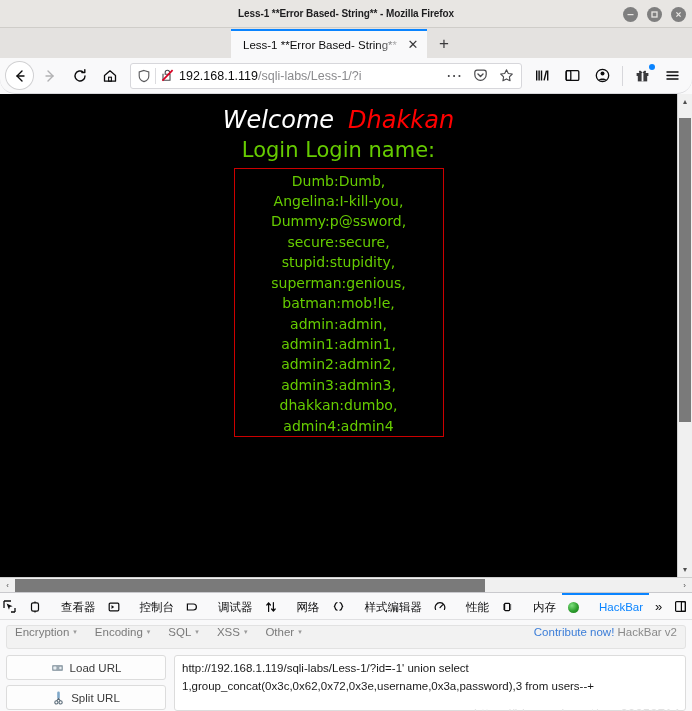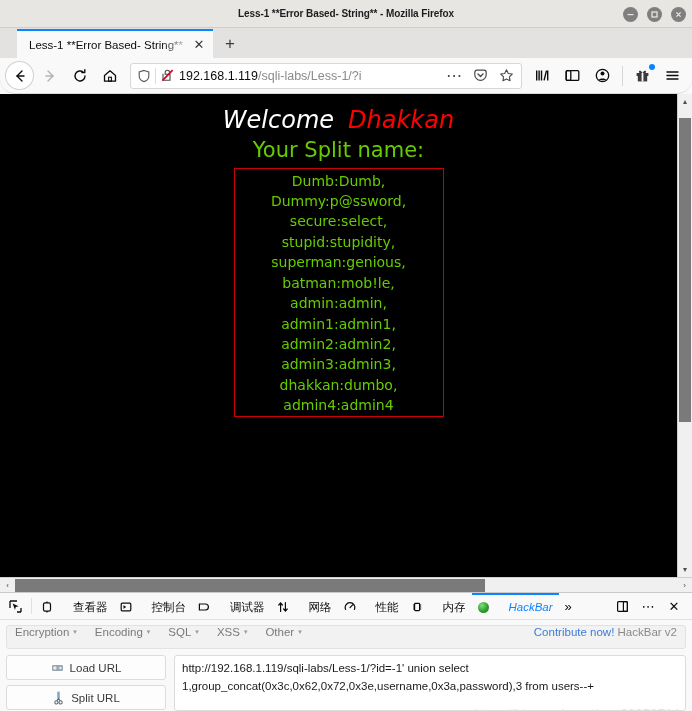--- a/index.html
+++ b/index.html
@@ -44,22 +44,23 @@
     font-size: 9px; line-height: 1;
   }
   .win-btn svg { display: block; }
 
   
   .tabstrip {
     height: 30px;
     background: #e4e2e0;
     display: flex;
     align-items: flex-end;
-    padding-left: 17px;
+    padding-left: 0;
     position: relative;
+    justify-content: center;
   }
   .tab {
     width: 196px; height: 29px;
     background: #f9f9fa;
     border-top: 2px solid #0a84ff;
     display: flex;
     align-items: center;
     padding: 0 6px 0 12px;
     position: relative;
   }
@@ -264,21 +265,21 @@
   .dt-tab {
     display: flex; align-items: center; gap: 20px;
     padding: 0 6px;
     font-size: 11.5px;
     color: #0c0c0d;
     border-top: 2px solid transparent;
     white-space: nowrap;
   }
   .dt-tab .ico { display: flex; align-items: center; color: #0c0c0d; }
   .dt-tab.active { border-top-color: #0a84ff; color: #0a84ff; }
-  .dt-tab.active .lbl { color: #0a84ff; font-style: italic; }
+  .dt-tab.active .lbl { color: #0a84ff; }
   .dt-chev { display: flex; align-items: center; padding: 0 6px; font-size: 13px; color: #0c0c0d; }
   .dt-right { margin-left: auto; display: flex; align-items: center; padding-right: 6px; gap: 2px; }
   .dt-rbtn {
     width: 24px; height: 26px;
     display: flex; align-items: center; justify-content: center;
     color: #0c0c0d; font-size: 13px;
   }
   .hb-dot {
     width: 11px; height: 11px; border-radius: 50%;
     background: radial-gradient(circle at 35% 32%, #7ddf7d 0%, #2e9e2e 55%, #1d7a1d 100%);
@@ -475,25 +476,26 @@
         <path d="M3 5 H14 M3 8.5 H14 M3 12 H14" stroke="#0c0c0d" stroke-width="1.4" stroke-linecap="round"></path>
       </svg>
   </div>
 </div>
 
 <div class="content-area">
   <div class="page">
     <div class="headline">
       <span class="welcome">Welcome</span><span class="user">Dhakkan</span>
     </div>
-    <div class="loginname">Your Split name:</div>
+    <div class="loginname">Login Login name:</div>
     <div class="result-box">
       <div class="row">Dumb:Dumb,</div>
+      <div class="row">Angelina:I-kill-you,</div>
       <div class="row">Dummy:p@ssword,</div>
-      <div class="row">secure:select,</div>
+      <div class="row">secure:secure,</div>
       <div class="row">stupid:stupidity,</div>
       <div class="row">superman:genious,</div>
       <div class="row">batman:mob!le,</div>
       <div class="row">admin:admin,</div>
       <div class="row">admin1:admin1,</div>
       <div class="row">admin2:admin2,</div>
       <div class="row">admin3:admin3,</div>
       <div class="row">dhakkan:dumbo,</div>
       <div class="row">admin4:admin4</div>
     </div>
@@ -553,20 +555,29 @@
       <span class="lbl">调试器</span>
     </div>
     <div class="dt-tab">
       <span class="ico">
           <svg width="12" height="12" viewBox="0 0 12 12">
             <path d="M3.6 10.4 V2 M3.6 2 L1.8 4 M3.6 2 L5.4 4" fill="none" stroke="#0c0c0d" stroke-width="1.2" stroke-linecap="round" stroke-linejoin="round"></path>
             <path d="M8.4 1.6 V10 M8.4 10 L6.6 8 M8.4 10 L10.2 8" fill="none" stroke="#0c0c0d" stroke-width="1.2" stroke-linecap="round" stroke-linejoin="round"></path>
           </svg>
         </span>
       <span class="lbl">网络</span>
+    </div>
+    <div class="dt-tab">
+      <span class="ico">
+          <svg width="13" height="12" viewBox="0 0 13 12">
+            <path d="M5 1.6 C3 1.6 3.4 4.4 2.4 5.4 C3.4 6.4 3 9.2 5 9.2" fill="none" stroke="#0c0c0d" stroke-width="1.2" stroke-linecap="round"></path>
+            <path d="M8 1.6 C10 1.6 9.6 4.4 10.6 5.4 C9.6 6.4 10 9.2 8 9.2" fill="none" stroke="#0c0c0d" stroke-width="1.2" stroke-linecap="round"></path>
+          </svg>
+        </span>
+      <span class="lbl">样式编辑器</span>
     </div>
     <div class="dt-tab">
       <span class="ico">
           <svg width="12" height="12" viewBox="0 0 12 12">
             <path d="M1.6 8.4 A4.8 4.8 0 1 1 10.4 8.4" fill="none" stroke="#0c0c0d" stroke-width="1.2" stroke-linecap="round"></path>
             <path d="M6 6.6 L8.6 3.8" stroke="#0c0c0d" stroke-width="1.2" stroke-linecap="round"></path>
           </svg>
         </span>
       <span class="lbl">性能</span>
     </div>

